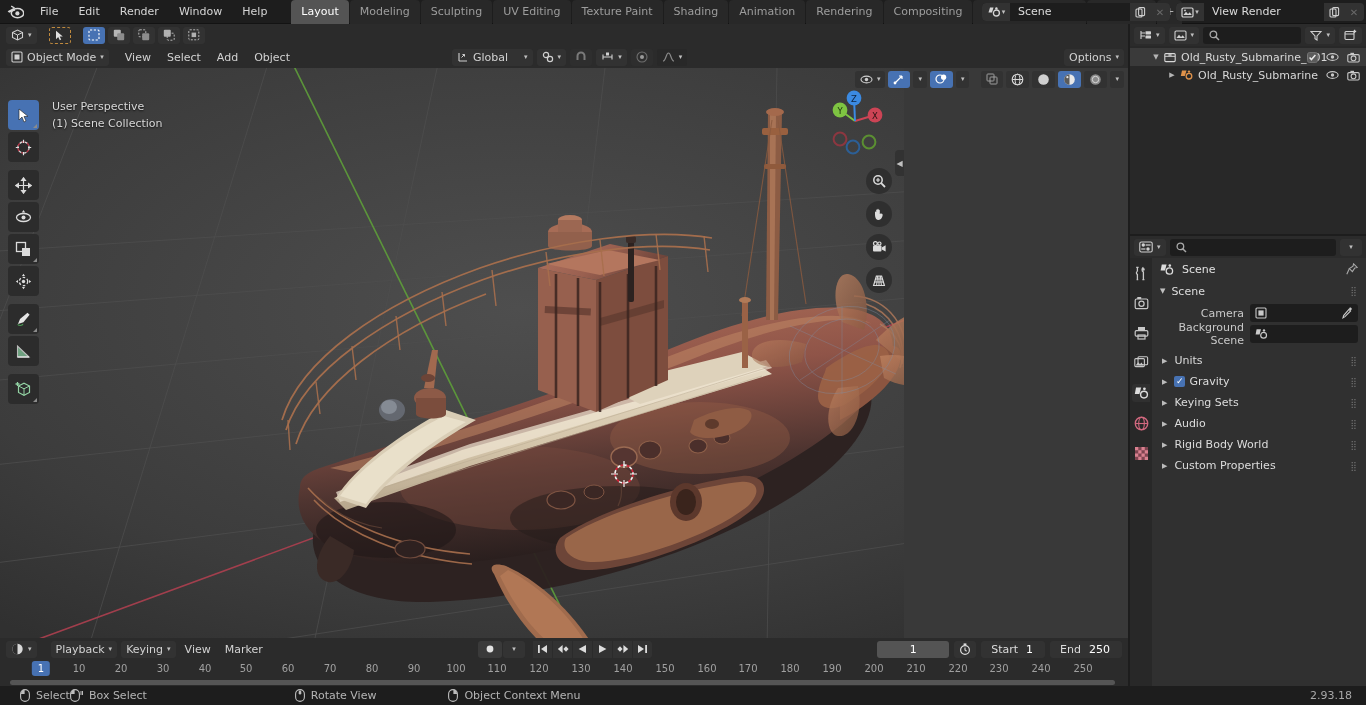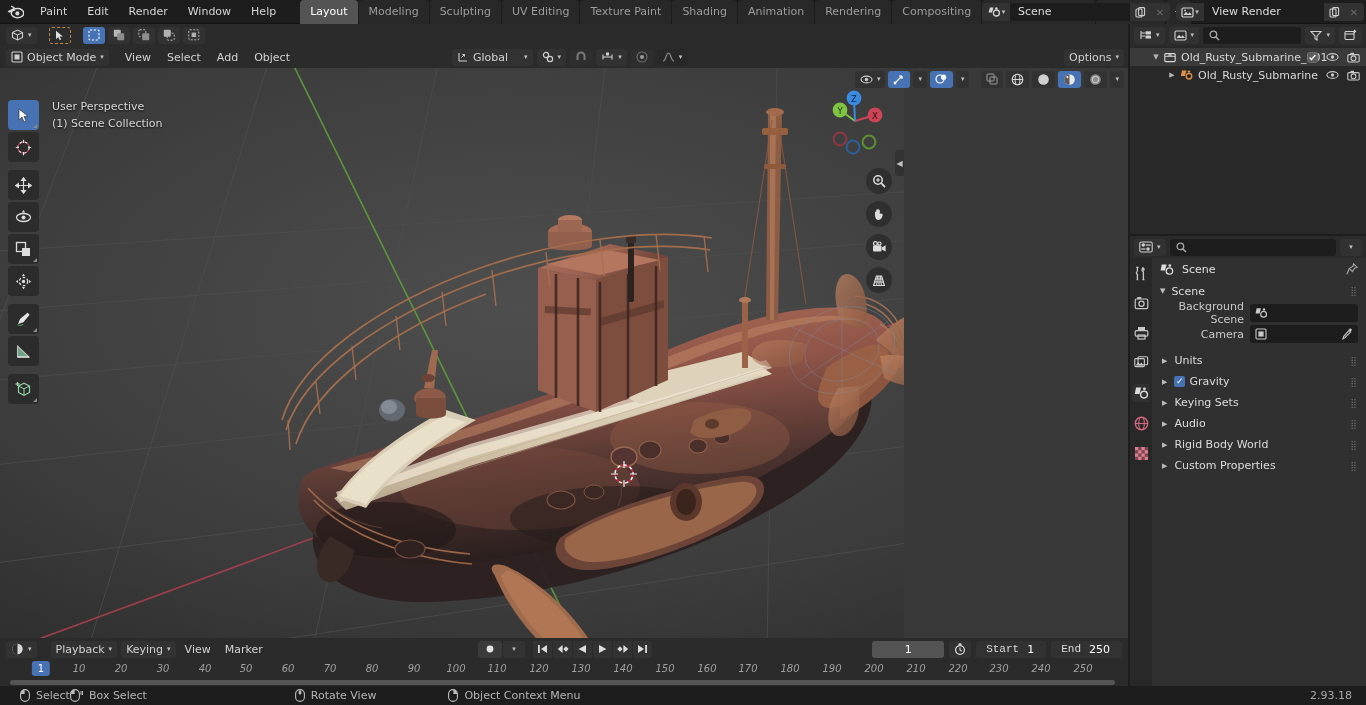--- a/index.html
+++ b/index.html
@@ -239,27 +239,27 @@
   }
   .frame-field {
     width: 72px; height: 17px; background: #545454; border-radius: 3px;
     display: flex; align-items: center; justify-content: center;
     font-size: 11px; color: #fff;
   }
   .se-field {
     height: 17px; background: #323232; border-radius: 3px;
     display: flex; align-items: center; font-size: 11px; color: #dcdcdc;
   }
-  .se-field .k { padding: 0 8px 0 10px; font-family: Liberation Mono, monospace; }
+  .se-field .k { padding: 0 8px 0 10px; }
   .se-field .v { padding: 0 12px 0 0; color: #fff; }
   .tl-ruler {
     position: relative; height: 20px; background: #2b2b2b;
     border-bottom: 1px solid #1f1f1f;
   }
-  .tick { position: absolute; top: 3px; font-size: 10px; color: #a0a0a0; transform: translateX(-50%); font-style: italic; }
+  .tick { position: absolute; top: 3px; font-size: 10px; color: #a0a0a0; transform: translateX(-50%); }
   .playhead {
     position: absolute; top: 1px; height: 15px; padding: 0 6px;
     background: #4772b3; border-radius: 3px; color: #fff; font-size: 10px;
     display: flex; align-items: center; transform: translateX(-50%);
   }
   .tl-scroll {
     position: absolute; left: 0; bottom: 0; width: 1128px; height: 8px;
     background: #2b2b2b; display: flex; align-items: center;
   }
   .tl-scroll-bar {
@@ -286,21 +286,21 @@
 
   <div class="topbar">
     <div class="blender-logo">
       <svg width="17" height="14" viewBox="0 0 17 14">
         <ellipse cx="10.5" cy="8.2" rx="6.2" ry="4.6" fill="none" stroke="#d8d8d8" stroke-width="1.5"></ellipse>
         <circle cx="10.4" cy="8.4" r="2.1" fill="#d8d8d8"></circle>
         <path d="M0.6 6.2 L6.6 3.0 L8.4 5.6 L2.2 7.8 Z" fill="#d8d8d8"></path>
         <path d="M4.2 1.2 L7.6 3.0" stroke="#d8d8d8" stroke-width="1.4" fill="none"></path>
       </svg>
     </div>
-    <div class="menu-item">Paint</div>
+    <div class="menu-item">File</div>
     <div class="menu-item">Edit</div>
     <div class="menu-item">Render</div>
     <div class="menu-item">Window</div>
     <div class="menu-item">Help</div>
 
     <div class="wstabs">
       <div class="wstab active">Layout</div>
       <div class="wstab">Modeling</div>
       <div class="wstab">Sculpting</div>
       <div class="wstab">UV Editing</div>
@@ -1099,49 +1099,49 @@
           </span>
         </div>
 
         <div class="panel-head">
           <span class="tri">▼</span>
           <span>Scene</span>
           <span class="grip">⣿</span>
         </div>
 
         <div class="prop-row">
-          <span class="plabel">Background Scene</span>
-          <div class="prop-field">
-            <span>
-              <svg width="13" height="12" viewBox="0 0 13 12">
-                  <path d="M1.6 1.2 L6 1.2 L4.6 6.6 L0.6 6.6 Z" fill="#c8c8c8"></path>
-                  <circle cx="8.6" cy="7.2" r="2.9" fill="none" stroke="#c8c8c8" stroke-width="1.2"></circle>
-                  <circle cx="9" cy="2.4" r="1.2" fill="#c8c8c8"></circle>
-                </svg>
-            </span>
-            <span></span>
-          </div>
-        </div>
-
-        <div class="prop-row">
           <span class="plabel">Camera</span>
           <div class="prop-field">
             <span>
               <svg width="12" height="12" viewBox="0 0 12 12">
                   <rect x="1" y="1" width="10" height="10" rx="1" fill="none" stroke="#c8c8c8" stroke-width="1.1"></rect>
                   <rect x="3.4" y="3.4" width="5.2" height="5.2" fill="#c8c8c8"></rect>
                 </svg>
             </span>
             <span></span>
             <span class="eyed">
               <svg width="12" height="12" viewBox="0 0 12 12">
                   <path d="M8.4 1 C9.6 -0.2 11.6 1.6 10.4 2.8 L9.6 3.6 L8 2 Z" fill="#c9c9c9"></path>
                   <path d="M8 2.4 L9.6 4 L4 9.6 L2 10.8 L2.6 8.6 Z" fill="none" stroke="#c9c9c9" stroke-width="1.1"></path>
                 </svg>
             </span>
+          </div>
+        </div>
+
+        <div class="prop-row">
+          <span class="plabel">Background Scene</span>
+          <div class="prop-field">
+            <span>
+              <svg width="13" height="12" viewBox="0 0 13 12">
+                  <path d="M1.6 1.2 L6 1.2 L4.6 6.6 L0.6 6.6 Z" fill="#c8c8c8"></path>
+                  <circle cx="8.6" cy="7.2" r="2.9" fill="none" stroke="#c8c8c8" stroke-width="1.2"></circle>
+                  <circle cx="9" cy="2.4" r="1.2" fill="#c8c8c8"></circle>
+                </svg>
+            </span>
+            <span></span>
           </div>
         </div>
 
 
         <div class="sub-rows">
           <div class="sub-row">
             <span class="tri">▶</span>
             <span>Units</span>
             <span class="grip">⣿</span>
           </div>

